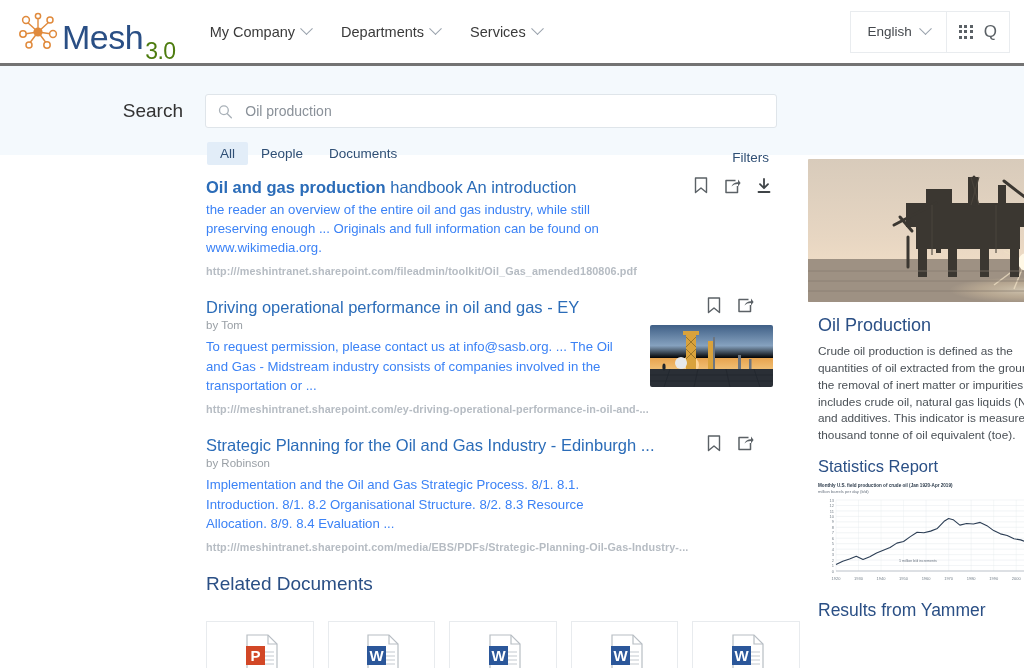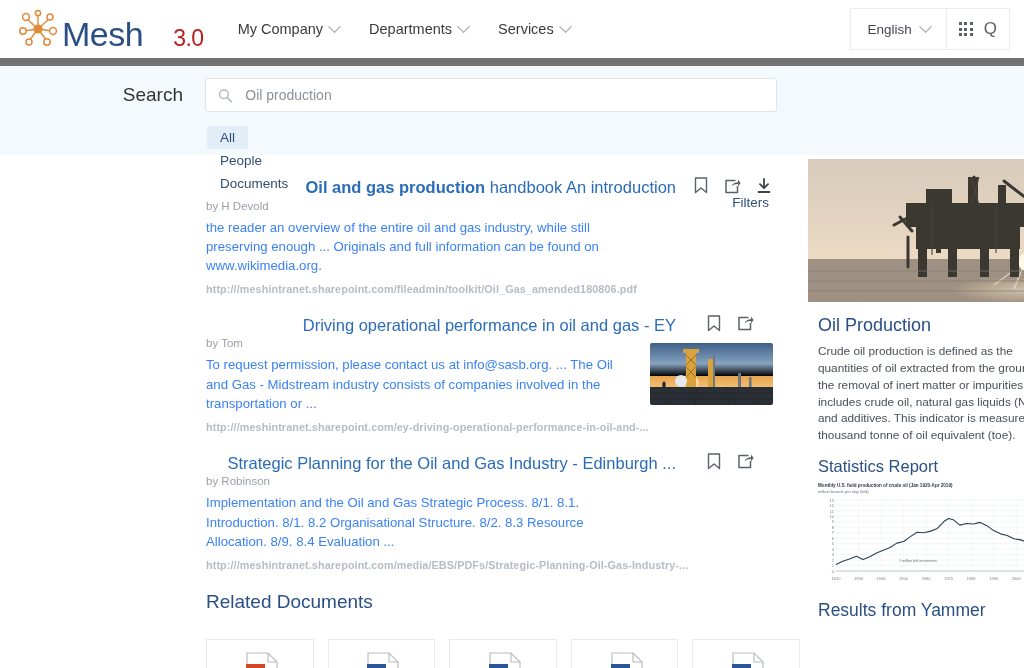--- a/index.html
+++ b/index.html
@@ -10,44 +10,43 @@
     background: #ffffff;
     font-family: "Liberation Sans", sans-serif;
     color: #333;
   }
 
   
   .header {
     position: relative;
     height: 66px;
     background: #ffffff;
-    border-bottom: 8px solid #737373;
+    border-bottom: 3px solid #737373;
     display: flex;
     align-items: center;
     padding: 0 14px 0 16px;
   }
   .brand { display: flex; align-items: flex-end; gap: 2px; margin-right: 34px; }
   .brand-mark { width: 44px; height: 40px; display:block; }
   .brand-text {
     font-size: 34px;
     color: #2a4f85;
     letter-spacing: -0.5px;
     line-height: 1;
     font-family: "Liberation Sans", sans-serif;
     position: relative;
     top: 2px;
   }
   .brand-ver {
     font-size: 23px;
-    color: #b91c1c;
+    color: #4d7c0f;
     line-height: 1;
     position: relative;
-    top: 1px;
+    top: 11px;
     letter-spacing: -0.5px;
-    margin-left: 28px;
   }
 
   .mainnav { display: flex; align-items: center; gap: 30px; }
   .mainnav-item {
     display: flex; align-items: center; gap: 7px;
     font-size: 14.5px;
     color: #3a3a3a;
     cursor: pointer;
     white-space: nowrap;
   }
@@ -80,21 +79,21 @@
   .hr-cell.app { padding: 0 12px; gap: 11px; }
 
   .grid-icon { display: grid; grid-template-columns: repeat(3,3px); grid-gap: 2.5px; }
   .grid-icon i { width: 3px; height: 3px; background: #5b6166; display: block; }
   .qmark { font-size: 17px; color: #5b6166; }
 
   
   .searchband {
     background: #f4f9fd;
     height: 89px;
-    padding-top: 12px;
+    padding-top: 28px;
     position: relative;
   }
   .search-row { display: flex; align-items: center; }
   .search-label {
     width: 205px;
     text-align: right;
     padding-right: 22px;
     font-size: 19px;
     color: #333;
   }
@@ -112,25 +111,24 @@
   .search-input {
     border: none; outline: none;
     font-size: 14px;
     color: #8a9199;
     width: 100%;
     background: transparent;
     font-family: "Liberation Sans", sans-serif;
   }
   .tabs-row {
     display: flex;
-    align-items: flex-start;
+    align-items: flex-end;
     margin-top: 14px;
     padding-left: 207px;
     width: 779px;
-    flex-direction: column;
   }
   .tab {
     font-size: 13.5px;
     color: #2f4f75;
     padding: 4px 13px;
     cursor: pointer;
     border-radius: 2px;
   }
   .tab.active { background: #e2edf8; }
   .filters-link {
@@ -151,21 +149,20 @@
 
   .result { margin-bottom: 20px; position: relative; width: 575px; }
   .result-title {
     font-size: 16.5px;
     color: #2b6cb8;
     line-height: 1.25;
     cursor: pointer;
     margin: 0 0 2px 0;
     font-weight: normal;
     max-width: 470px;
-    text-align: right;
   }
   .result-title b { font-weight: bold; color: #2b6cb8; }
   .result-author { font-size: 11.5px; color: #9aa0a6; margin-bottom: 6px; }
   .result-snippet {
     font-size: 13.2px;
     color: #3b82f6;
     line-height: 1.47;
     max-width: 420px;
     margin-bottom: 7px;
   }
@@ -339,21 +336,20 @@
     <div class="filters-link">Filters</div>
   </div>
 </div>
 
 <div class="content">
 
   <div class="results-col">
 
     <div class="result">
       <h3 class="result-title"><b>Oil and gas production</b><span> handbook An introduction</span></h3>
-      <div class="result-author">by H Devold</div>
       <div class="result-snippet">the reader an overview of the entire oil and gas industry, while still preserving enough ... Originals and full information can be found on www.wikimedia.org.</div>
       <div class="result-url">http:///meshintranet.sharepoint.com/fileadmin/toolkit/Oil_Gas_amended180806.pdf</div>
       <div class="result-actions">
         <svg class="act-ico" width="14" height="17" viewBox="0 0 14 17">
           <path d="M1.5 1 H12.5 V15.5 L7 11 L1.5 15.5 Z" fill="none" stroke="#5b6166" stroke-width="1.4" stroke-linejoin="round"></path>
         </svg>
         <svg class="act-ico" width="17" height="16" viewBox="0 0 17 16">
           <path d="M11.5 2.5 H2 V14.5 H13.5 V8" fill="none" stroke="#5b6166" stroke-width="1.5" stroke-linejoin="round"></path>
           <path d="M7.5 8.6 C8.8 5.2 11.4 4.3 14 4.3 L14 1.4 L16.6 5.1 L14 8.6 L14 6 C11.3 6 9 6.8 7.5 8.6 Z" fill="#5b6166"></path>
         </svg>

